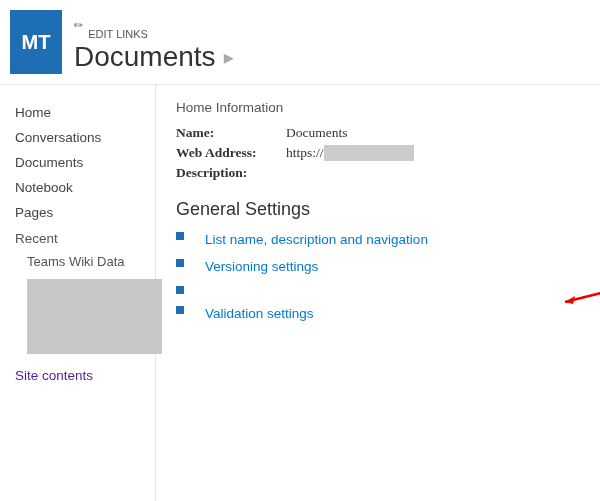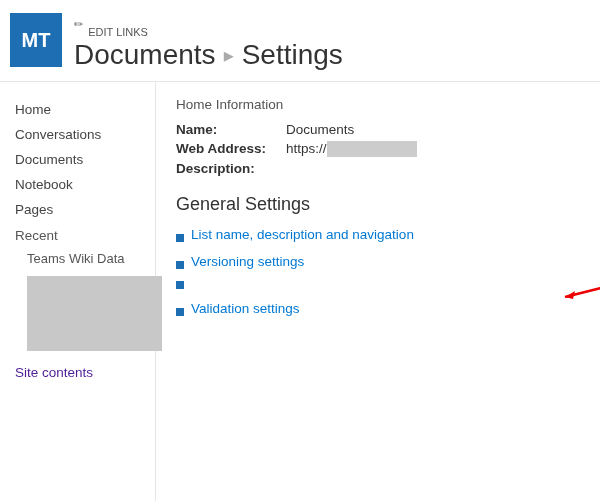--- a/index.html
+++ b/index.html
@@ -16,21 +16,21 @@
     
     .header {
       display: flex;
       align-items: center;
       padding: 10px 15px 10px 10px;
       border-bottom: 1px solid #e5e5e5;
       background: #fff;
     }
     .logo-box {
       width: 52px;
-      height: 54px;
+      height: 64px;
       background: #1e6eb4;
       display: flex;
       align-items: center;
       justify-content: center;
       color: #fff;
       font-size: 20px;
       font-weight: 600;
       flex-shrink: 0;
       margin-right: 12px;
     }
@@ -117,20 +117,21 @@
       padding: 15px 20px;
       overflow-y: auto;
     }
     .section-title {
       font-size: 13.5px;
       color: #555;
       margin-bottom: 10px;
     }
     .info-table {
       margin-bottom: 18px;
+      font-family: Liberation Serif, serif;
     }
     .info-row {
       display: flex;
       align-items: baseline;
       margin-bottom: 4px;
     }
     .info-label {
       font-weight: 700;
       font-size: 13.5px;
       min-width: 110px;
@@ -153,23 +154,23 @@
       background: #ccc;
       vertical-align: middle;
     }
     .general-settings-title {
       font-size: 18px;
       color: #333;
       margin-bottom: 12px;
     }
     .settings-link {
       display: flex;
-      align-items: flex-end;
+      align-items: flex-start;
       margin-bottom: 12px;
-      gap: 7px;
+      gap: 21px;
       font-size: 13.5px;
       color: #0078d4;
       cursor: pointer;
       position: relative;
     }
     .settings-link-icon {
       width: 8px;
       height: 8px;
       background: #1e6eb4;
       flex-shrink: 0;
@@ -195,21 +196,20 @@
     <span>MT</span>
   </div>
   <div class="header-title-area">
     <div class="edit-links-row">
       <span class="edit-icon">✏</span>
       <span style="cursor:pointer;margin-top:16px;">EDIT LINKS</span>
     </div>
     <div class="page-title">
       <span>Documents</span>
       <span class="title-separator">▸</span>
-      <span>Settings</span>
     </div>
   </div>
 </div>
 
 <div class="main-layout">
 
   <div class="sidebar">
     <a class="sidebar-nav-item">Home</a>
     <a class="sidebar-nav-item">Conversations</a>
     <a class="sidebar-nav-item">Documents</a>

